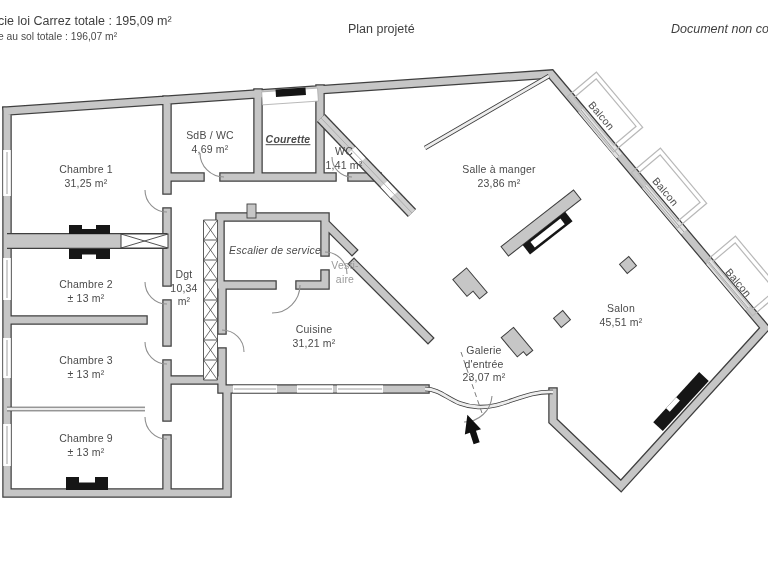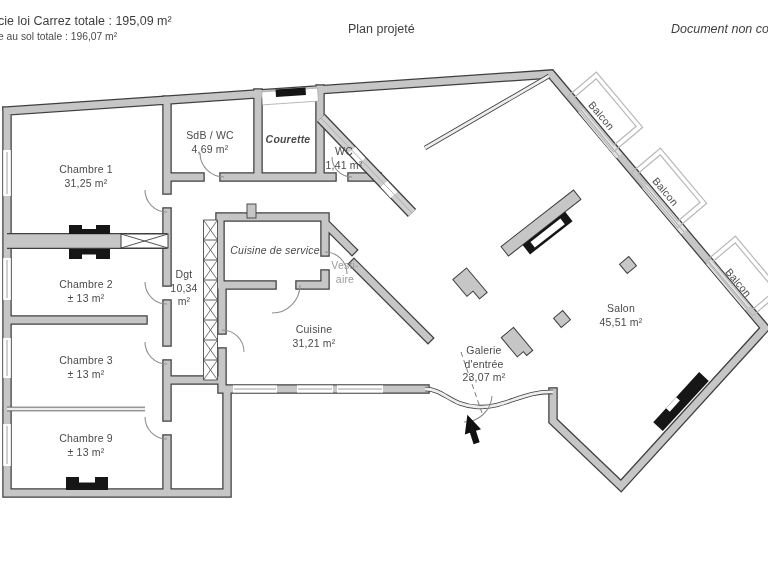--- a/index.html
+++ b/index.html
@@ -8,21 +8,21 @@
   svg.plan{position:absolute;left:0;top:0;}
   .hdr{position:absolute;white-space:nowrap;color:#3f3f3f;}
   .hdr-left{left:-2px;top:14px;font-size:12.5px;}
   .hdr-left .sub{font-size:10.3px;margin-top:3px;color:#4a4a4a;}
   .hdr-center{left:348px;top:22px;font-size:12.5px;}
   .hdr-right{left:671px;top:22px;font-size:12.5px;font-style:italic;}
   .lbl{position:absolute;transform:translate(-50%,-50%);text-align:center;
        font-size:10.5px;line-height:1.3;letter-spacing:.2px;white-space:nowrap;color:#4a4a4a;}
   .lbl .ln{display:block;}
   .it{font-style:italic;}
-  .bd{font-weight:600;}
+  .bd{font-weight:600;text-decoration:underline;}
   .light{color:#9a9a9a;}
   .rot50{transform:translate(-50%,-50%) rotate(50deg);}
 </style>
 </head>
 <body>
 
 <div class="canvas">
 
   <svg class="plan" width="768" height="576" viewBox="0 0 768 576">
 
@@ -186,40 +186,44 @@
     <span class="ln">SdB / WC</span>
     <span class="ln">4,69 m²</span>
   </div>
   <div class="lbl it bd" style="left:288px;top:140px">
     <span class="ln">Courette</span>
   </div>
   <div class="lbl" style="left:344px;top:159px">
     <span class="ln">WC</span>
     <span class="ln">1,41 m²</span>
   </div>
+  <div class="lbl" style="left:499px;top:177px">
+    <span class="ln">Salle à manger</span>
+    <span class="ln">23,86 m²</span>
+  </div>
   <div class="lbl rot50" style="left:601px;top:116px">
     <span class="ln">Balcon</span>
   </div>
   <div class="lbl rot50" style="left:665px;top:192px">
     <span class="ln">Balcon</span>
   </div>
   <div class="lbl rot50" style="left:738px;top:283px">
     <span class="ln">Balcon</span>
   </div>
   <div class="lbl" style="left:86px;top:292px">
     <span class="ln">Chambre 2</span>
     <span class="ln">± 13 m²</span>
   </div>
   <div class="lbl" style="left:184px;top:288px">
     <span class="ln">Dgt</span>
     <span class="ln">10,34</span>
     <span class="ln">m²</span>
   </div>
   <div class="lbl it" style="left:275px;top:251px">
-    <span class="ln">Cuisine de service</span>
+    <span class="ln">Escalier de service</span>
   </div>
   <div class="lbl light" style="left:345px;top:273px">
     <span class="ln">Vesti-</span>
     <span class="ln">aire</span>
   </div>
   <div class="lbl" style="left:314px;top:337px">
     <span class="ln">Cuisine</span>
     <span class="ln">31,21 m²</span>
   </div>
   <div class="lbl" style="left:86px;top:368px">

